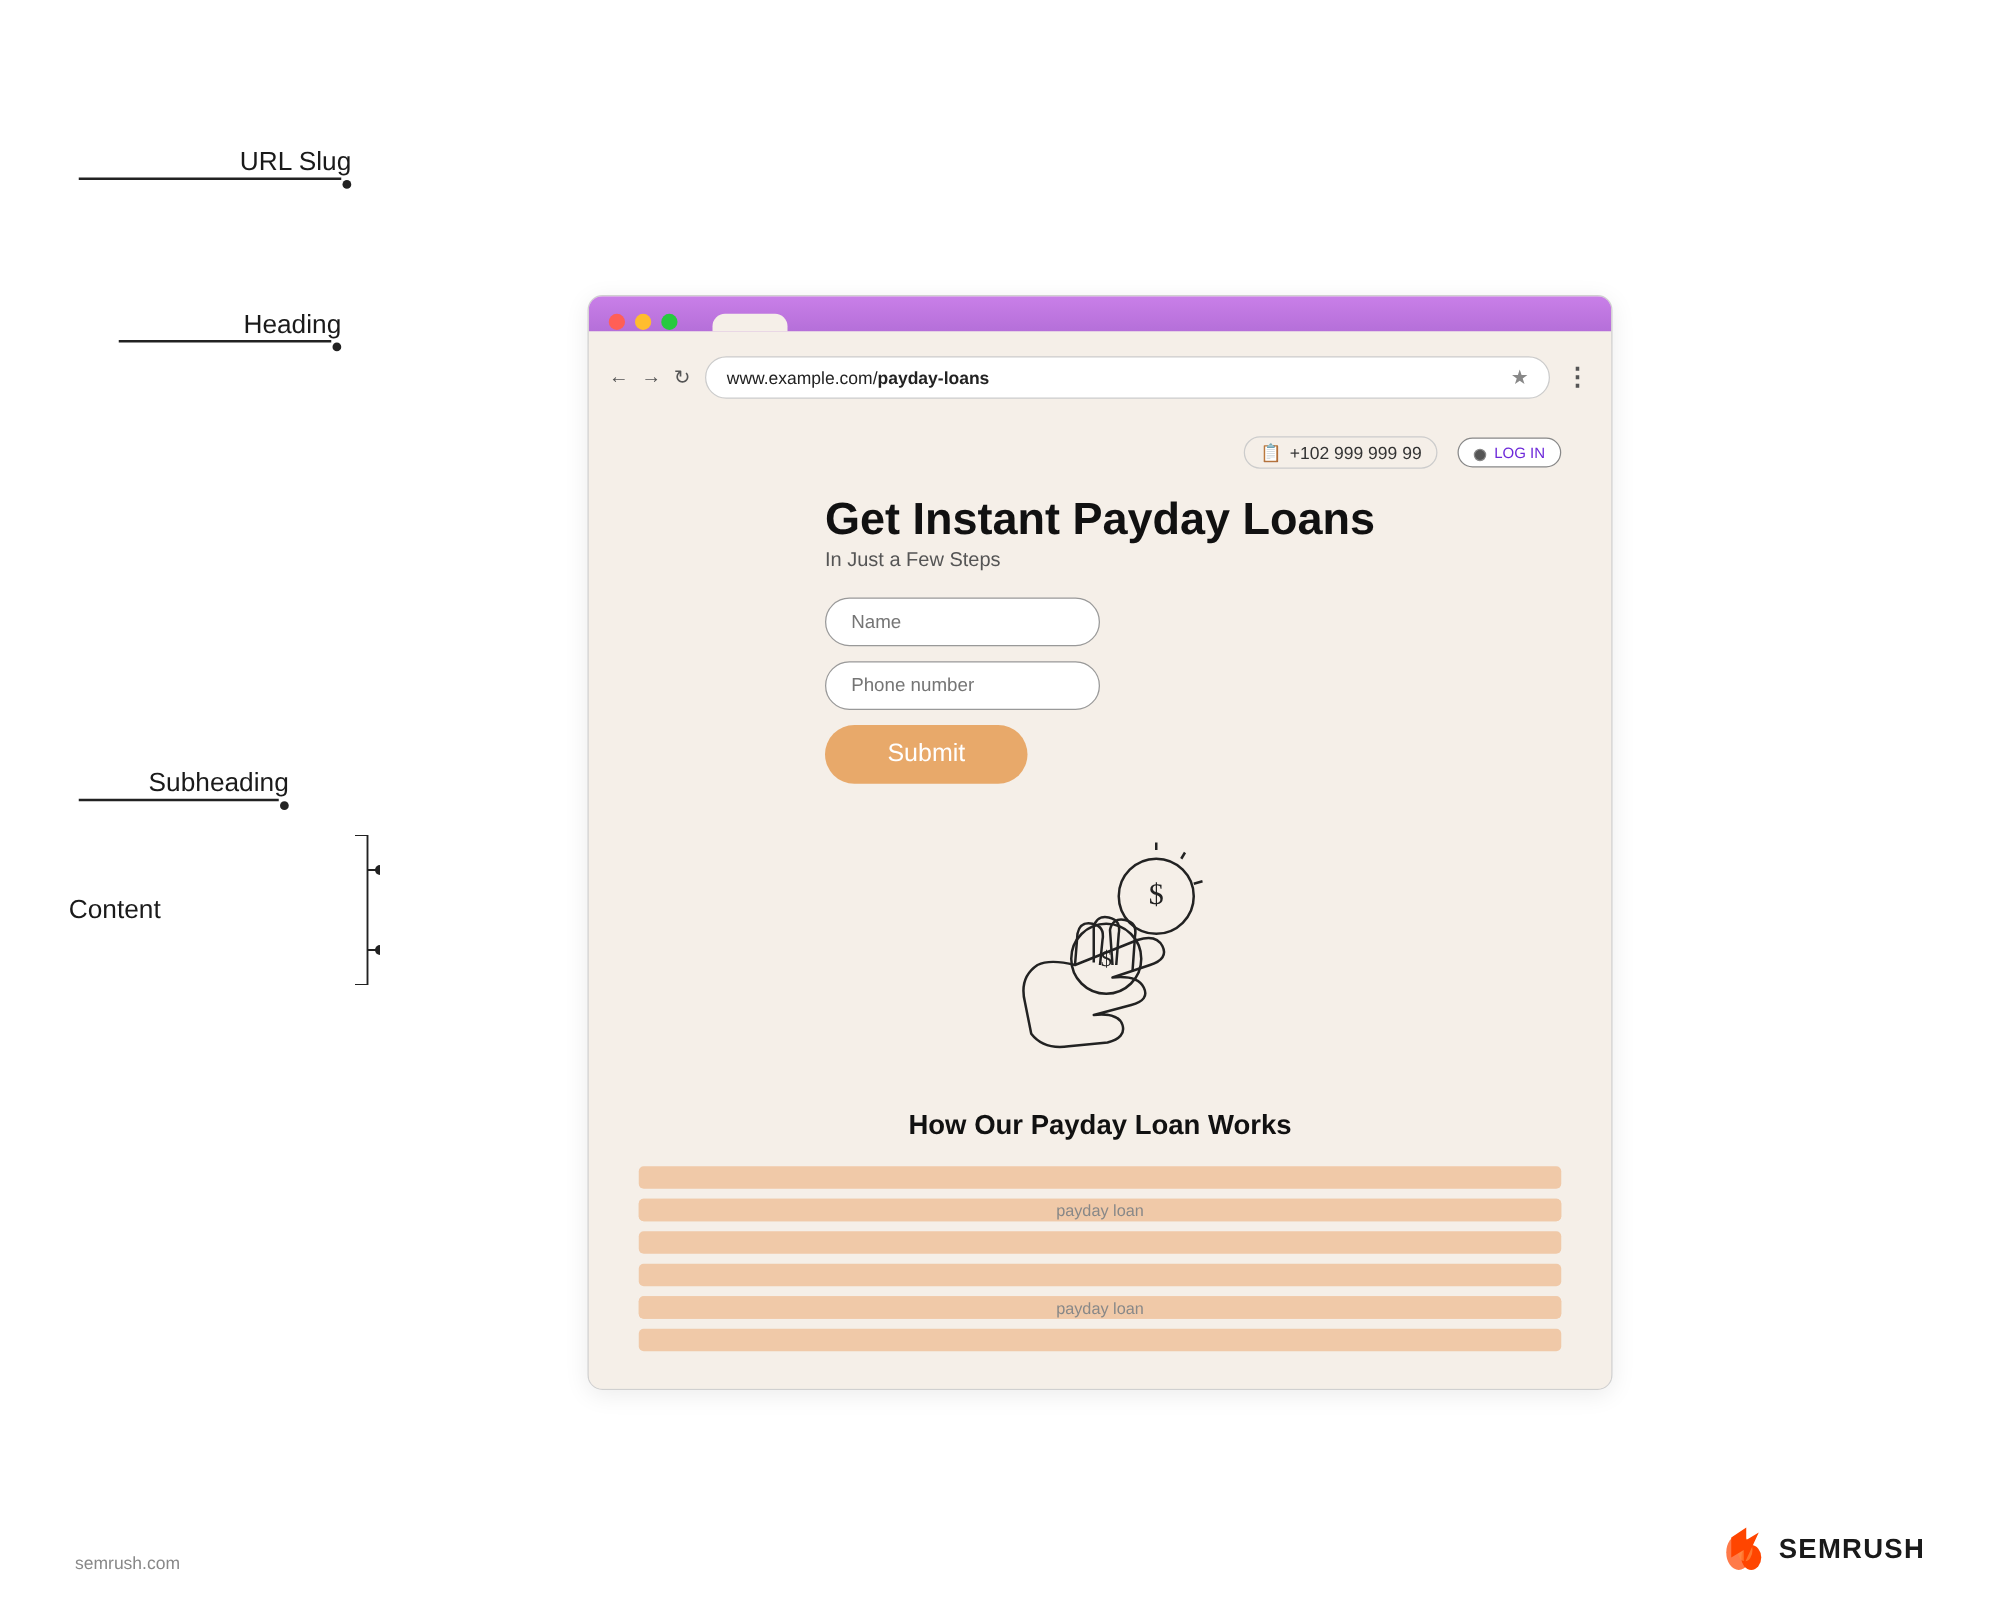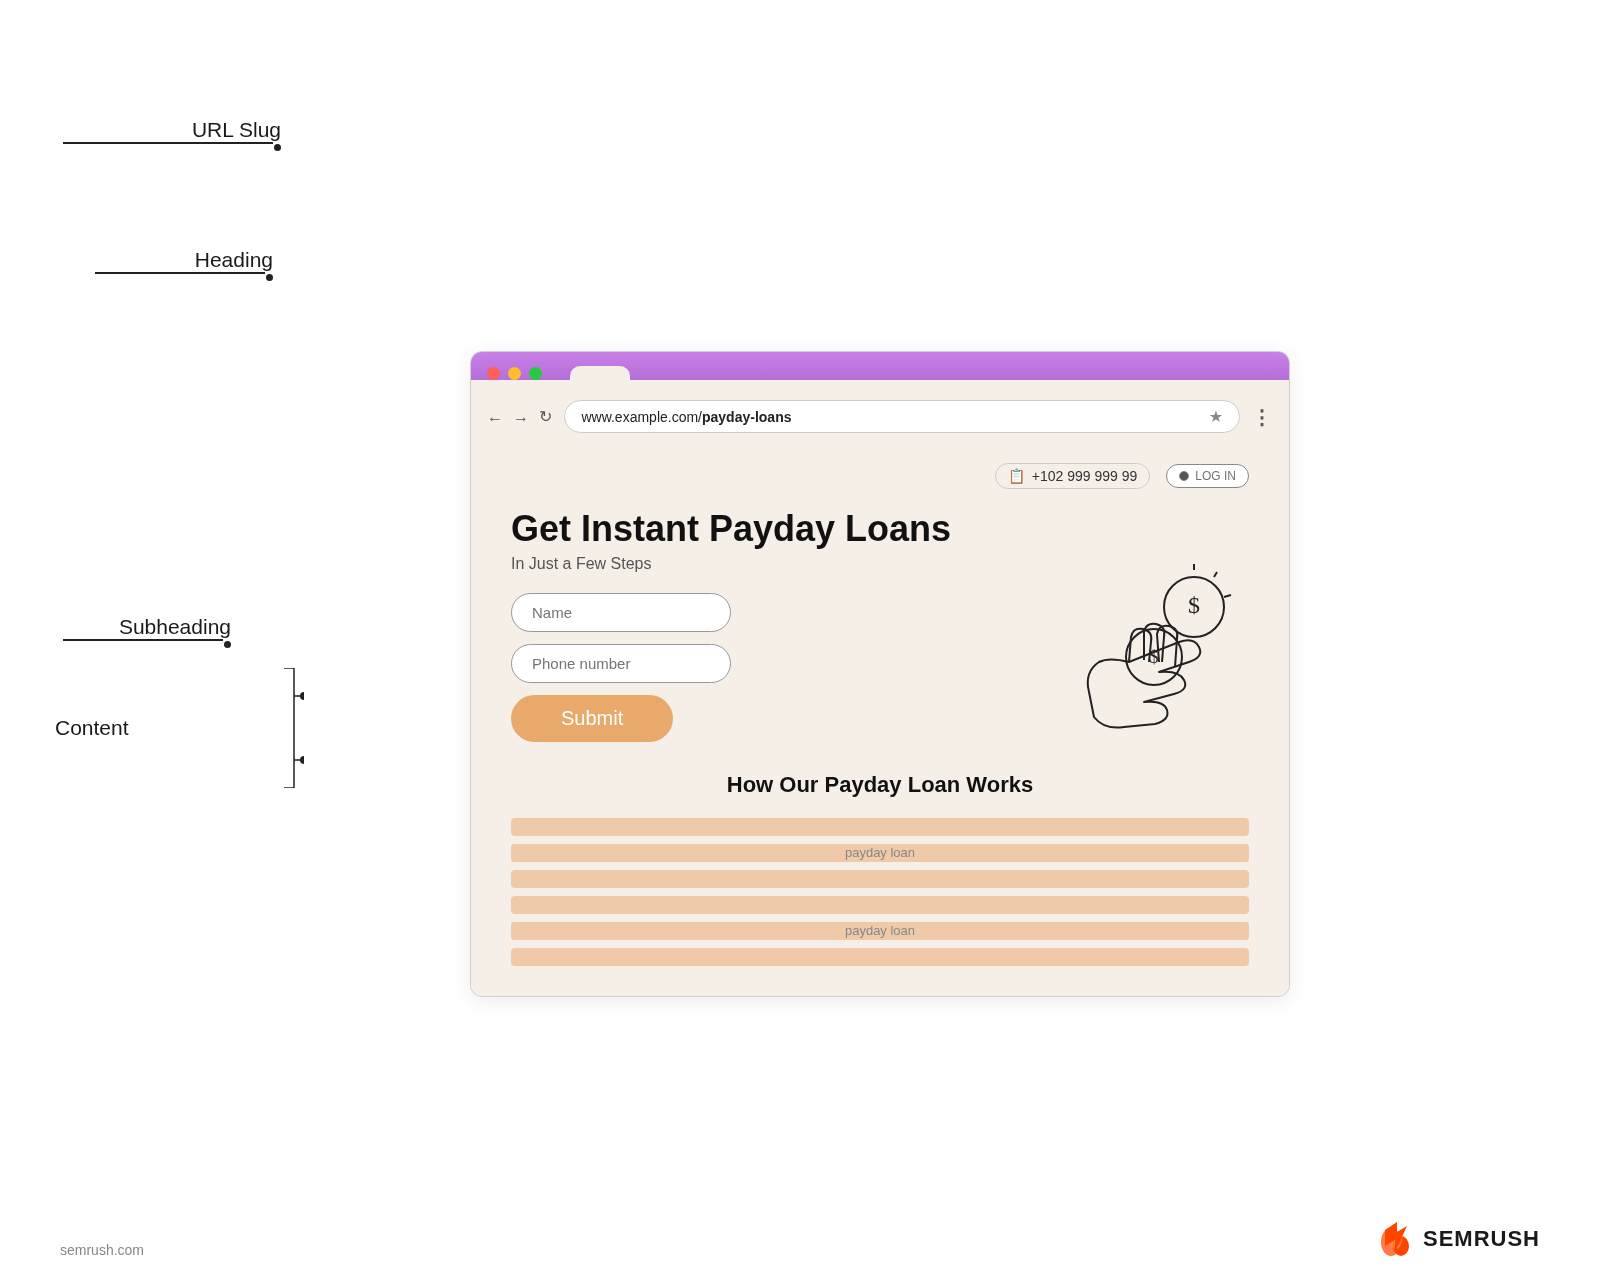--- a/index.html
+++ b/index.html
@@ -147,39 +147,40 @@
       padding: 4px 12px;
     }
 
     .login-btn {
       background: white;
       border: 1.5px solid #888;
       border-radius: 20px;
       padding: 4px 12px;
       font-size: 12px;
       display: flex;
-      align-items: center;
+      align-items: flex-end;
       gap: 6px;
-      color: #737373;
+      color: #6d28d9;
     }
 
     .login-dot {
       width: 10px;
       height: 10px;
       border-radius: 50%;
       border: 1.5px solid #888;
       background: #555;
     }
 
     
     .hero-section {
       display: flex;
-      align-items: flex-end;
+      align-items: center;
       gap: 30px;
       margin-bottom: 30px;
+      flex-direction: column;
     }
 
     .hero-text {
       flex: 1;
     }
 
     .hero-heading {
       font-size: 36px;
       font-weight: 900;
       color: #111;

